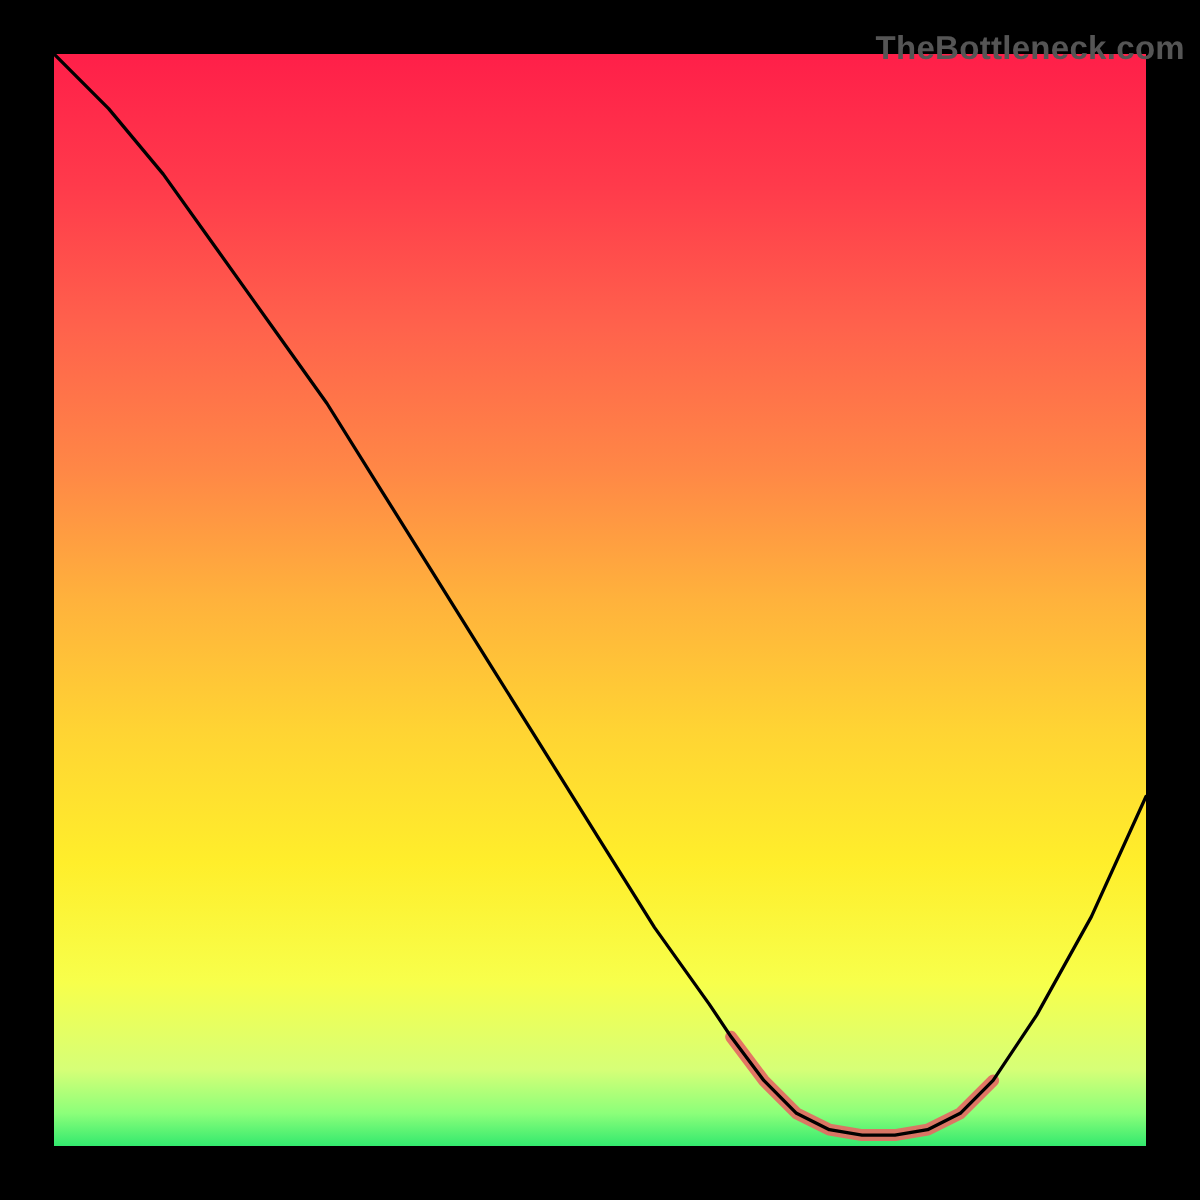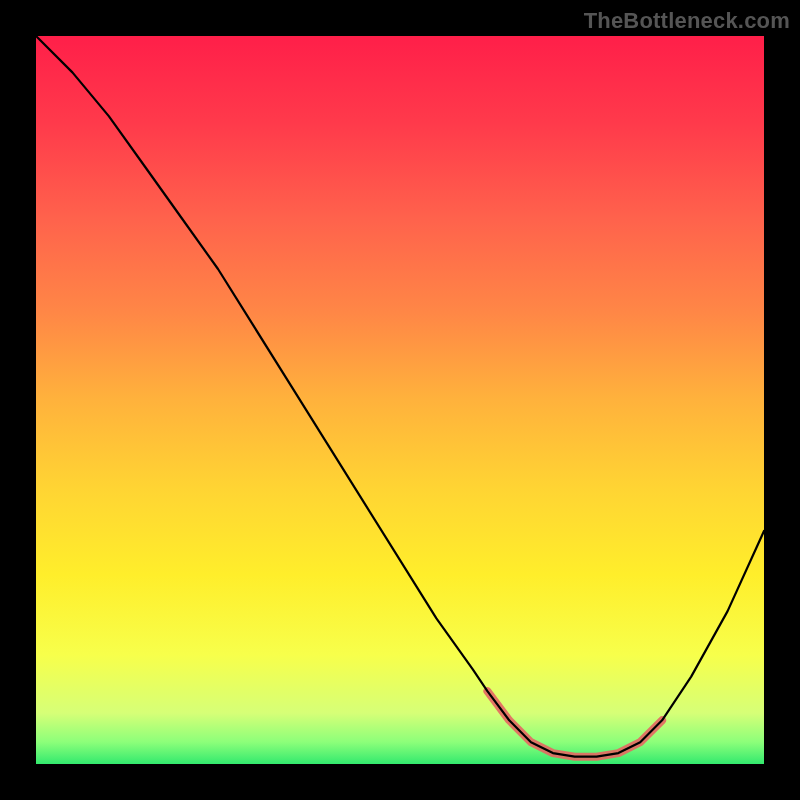--- a/index.html
+++ b/index.html
@@ -12,21 +12,21 @@
     overflow: hidden;
   }
   .outer {
     width: 800px;
     height: 800px;
     background: #000;
     position: relative;
   }
   .watermark {
     position: absolute;
-    top: 8px;
+    top: 19px;
     right: 10px;
     color: #555;
     font-size: 22px;
     font-weight: 600;
     letter-spacing: 0.2px;
     z-index: 5;
   }
   .plot {
     position: absolute;
     left: 36px;

